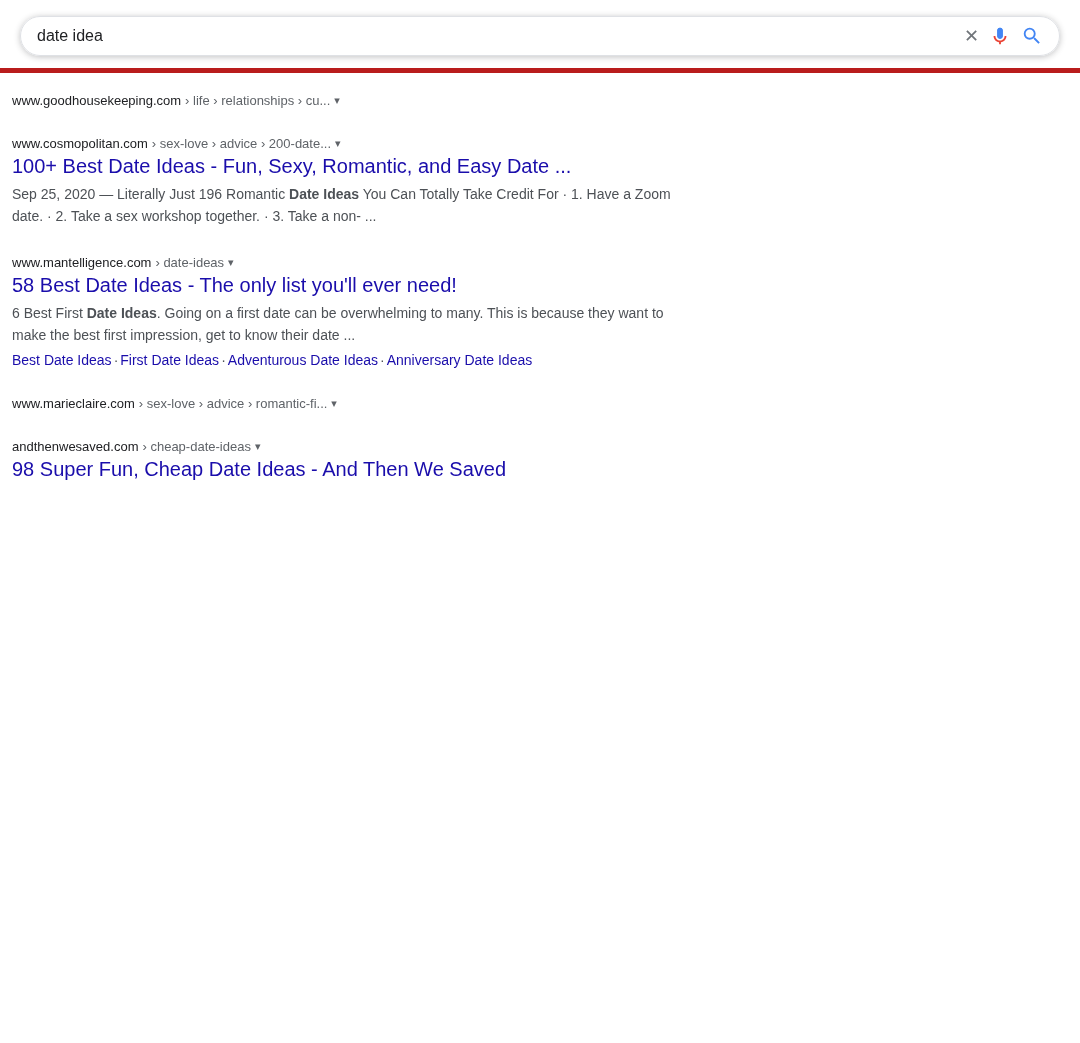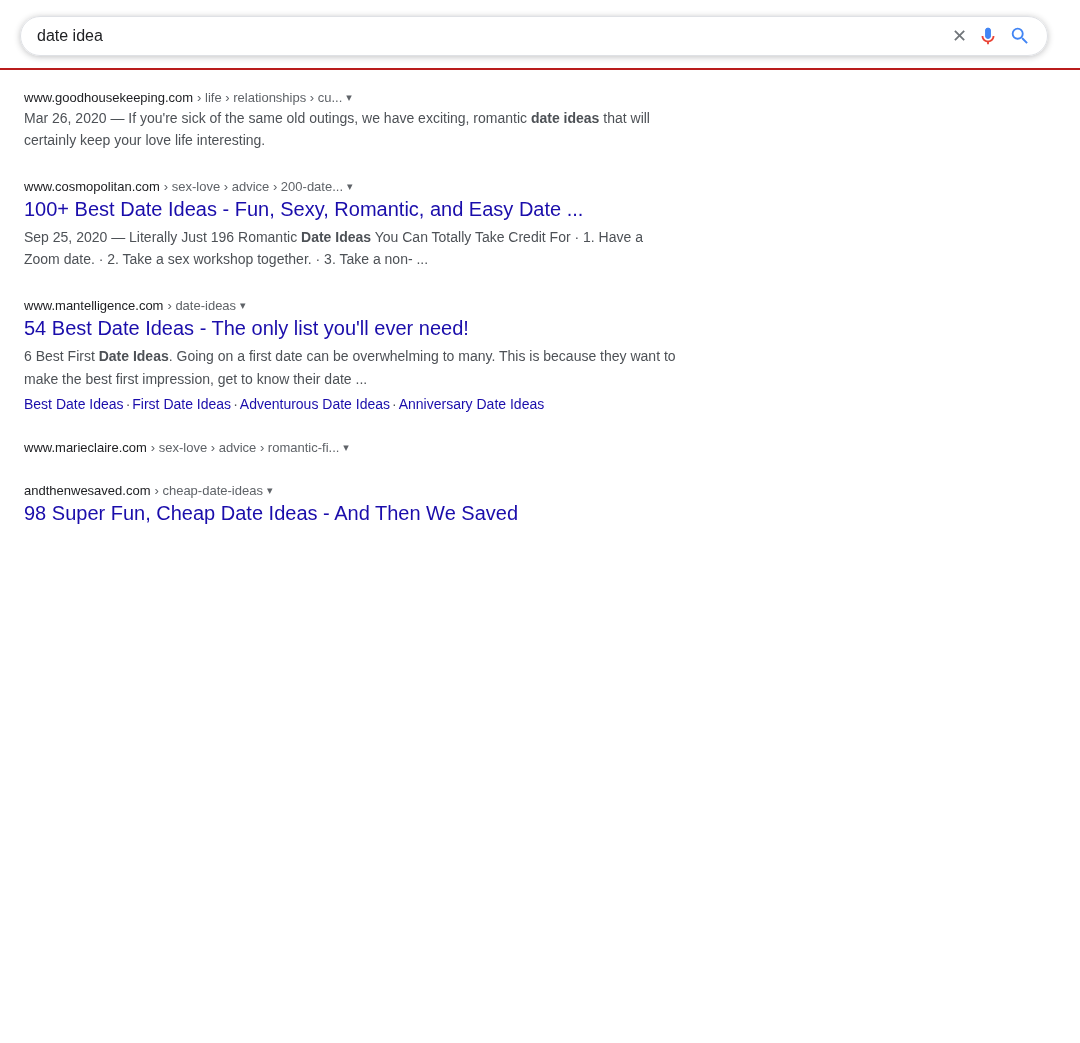--- a/index.html
+++ b/index.html
@@ -5,22 +5,22 @@
     * { box-sizing: border-box; margin: 0; padding: 0; }
     body {
       font-family: Arial, sans-serif;
       background: #fff;
       color: #202124;
       font-size: 14px;
     }
 
     
     .search-bar-wrapper {
-      padding: 16px 32px 12px 20px;
-      border-bottom: 2px solid #b91c1c;
+      padding: 16px 20px 12px 20px;
+      border-bottom: 5px solid #b91c1c;
       background: #fff;
     }
     .search-bar {
       display: flex;
       align-items: center;
       border: 1px solid #dfe1e5;
       border-radius: 24px;
       padding: 8px 16px;
       box-shadow: 0 1px 6px rgba(32,33,36,.28);
       gap: 10px;
@@ -50,21 +50,21 @@
       width: 22px;
       height: 22px;
     }
     .search-glass svg {
       width: 22px;
       height: 22px;
     }
 
     
     .results-wrapper {
-      padding: 20px 24px;
+      padding: 20px 12px;
       max-width: 700px;
     }
 
     .result-item {
       margin-bottom: 28px;
     }
 
     .result-url {
       font-size: 13px;
       color: #202124;
@@ -145,38 +145,37 @@
   </div>
 </div>
 
 <div class="results-wrapper" id="results-container">
 <div class="result-item">
       <div class="result-url">
         <span class="domain">www.goodhousekeeping.com</span>
         <span class="path"> › life › relationships › cu...</span>
         <span class="arrow"> ▾</span>
       </div>
-      <div class="result-desc">Mar 26, 2020 — If you're sick of the same old outings, we have exciting, romantic <b class="highlight">date ideas</b> that will certainly keep your love life interesting.</div>
     </div>
     <div class="result-item">
       <div class="result-url">
         <span class="domain">www.cosmopolitan.com</span>
         <span class="path"> › sex-love › advice › 200-date...</span>
         <span class="arrow"> ▾</span>
       </div>
       <a class="result-title" href="#">100+ Best Date Ideas - Fun, Sexy, Romantic, and Easy Date ...</a>
       <div class="result-desc">Sep 25, 2020 — Literally Just 196 Romantic <b class="highlight">Date Ideas</b> You Can Totally Take Credit For · 1. Have a Zoom date. · 2. Take a sex workshop together. · 3. Take a non- ...</div>
     </div>
     <div class="result-item">
       <div class="result-url">
         <span class="domain">www.mantelligence.com</span>
         <span class="path"> › date-ideas</span>
         <span class="arrow"> ▾</span>
       </div>
-      <a class="result-title" href="#">54 Best Date Ideas - The only list you'll ever need!</a>
+      <a class="result-title" href="#">58 Best Date Ideas - The only list you'll ever need!</a>
       <div class="result-desc">6 Best First <b class="highlight">Date Ideas</b>. Going on a first date can be overwhelming to many. This is because they want to make the best first impression, get to know their date ...</div>
       <div class="result-links">
         <a class="result-link" href="#">Best Date Ideas</a>
         <span class="result-link-sep">·</span>
         <a class="result-link" href="#">First Date Ideas</a>
         <span class="result-link-sep">·</span>
         <a class="result-link" href="#">Adventurous Date Ideas</a>
         <span class="result-link-sep">·</span>
         <a class="result-link" href="#">Anniversary Date Ideas</a>
       </div>

